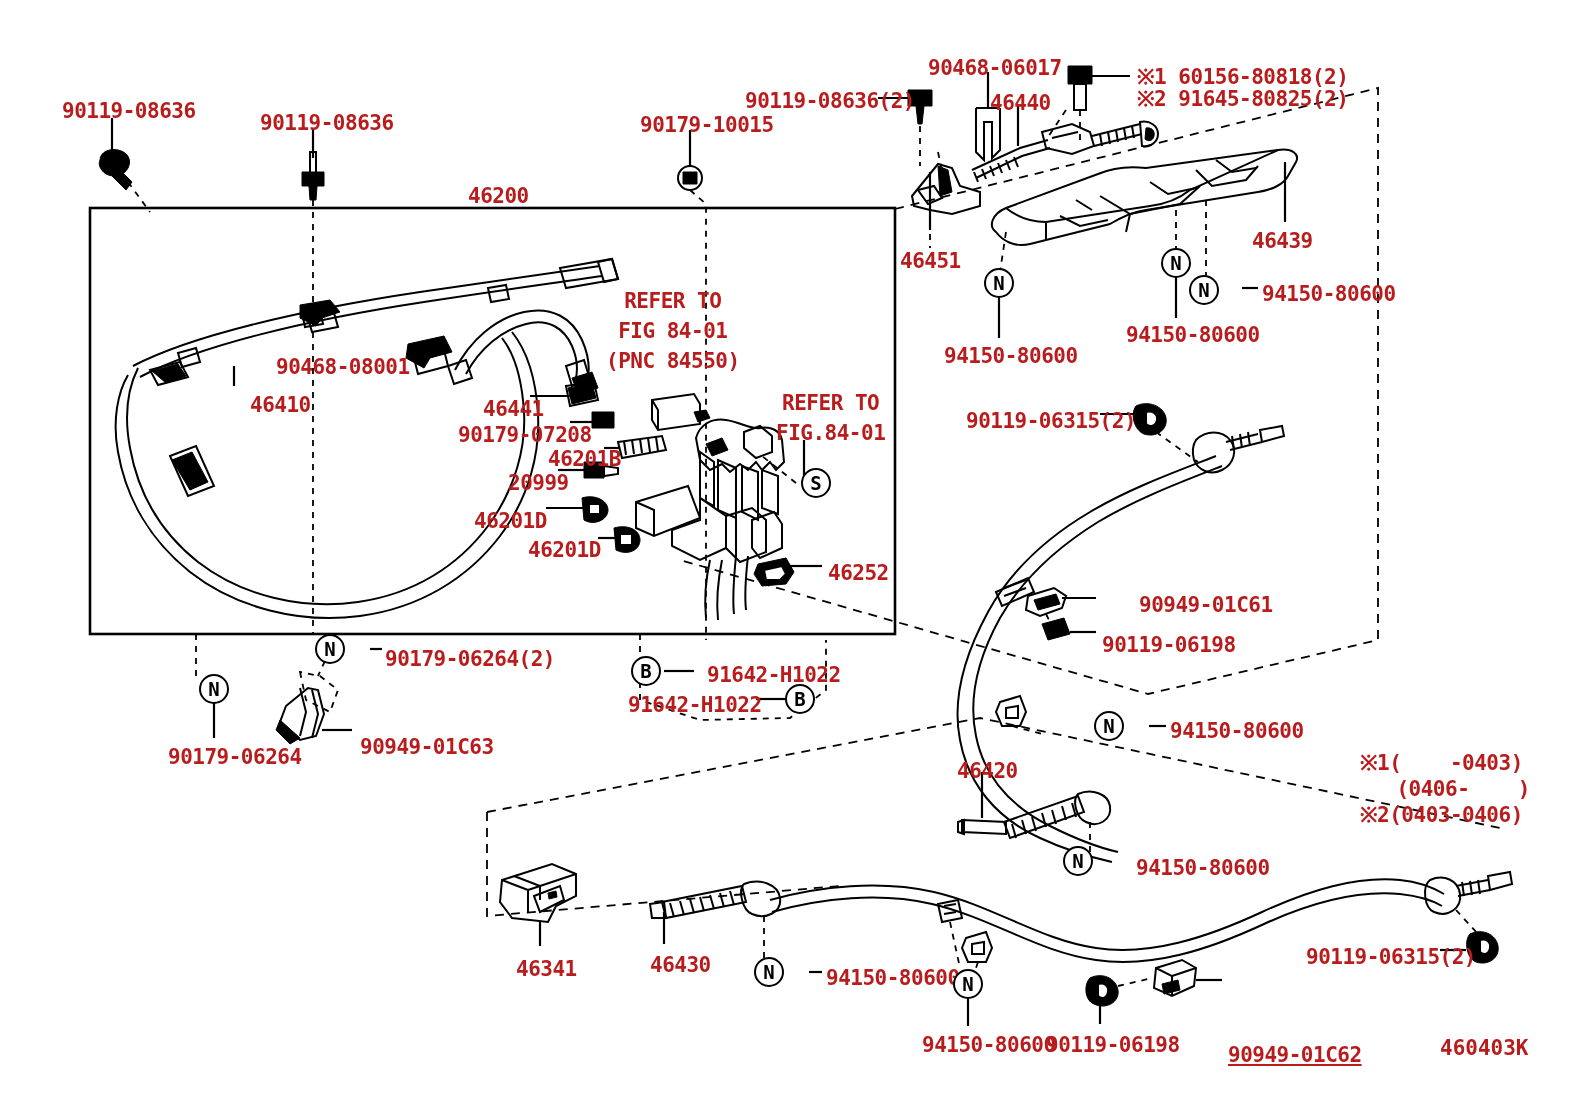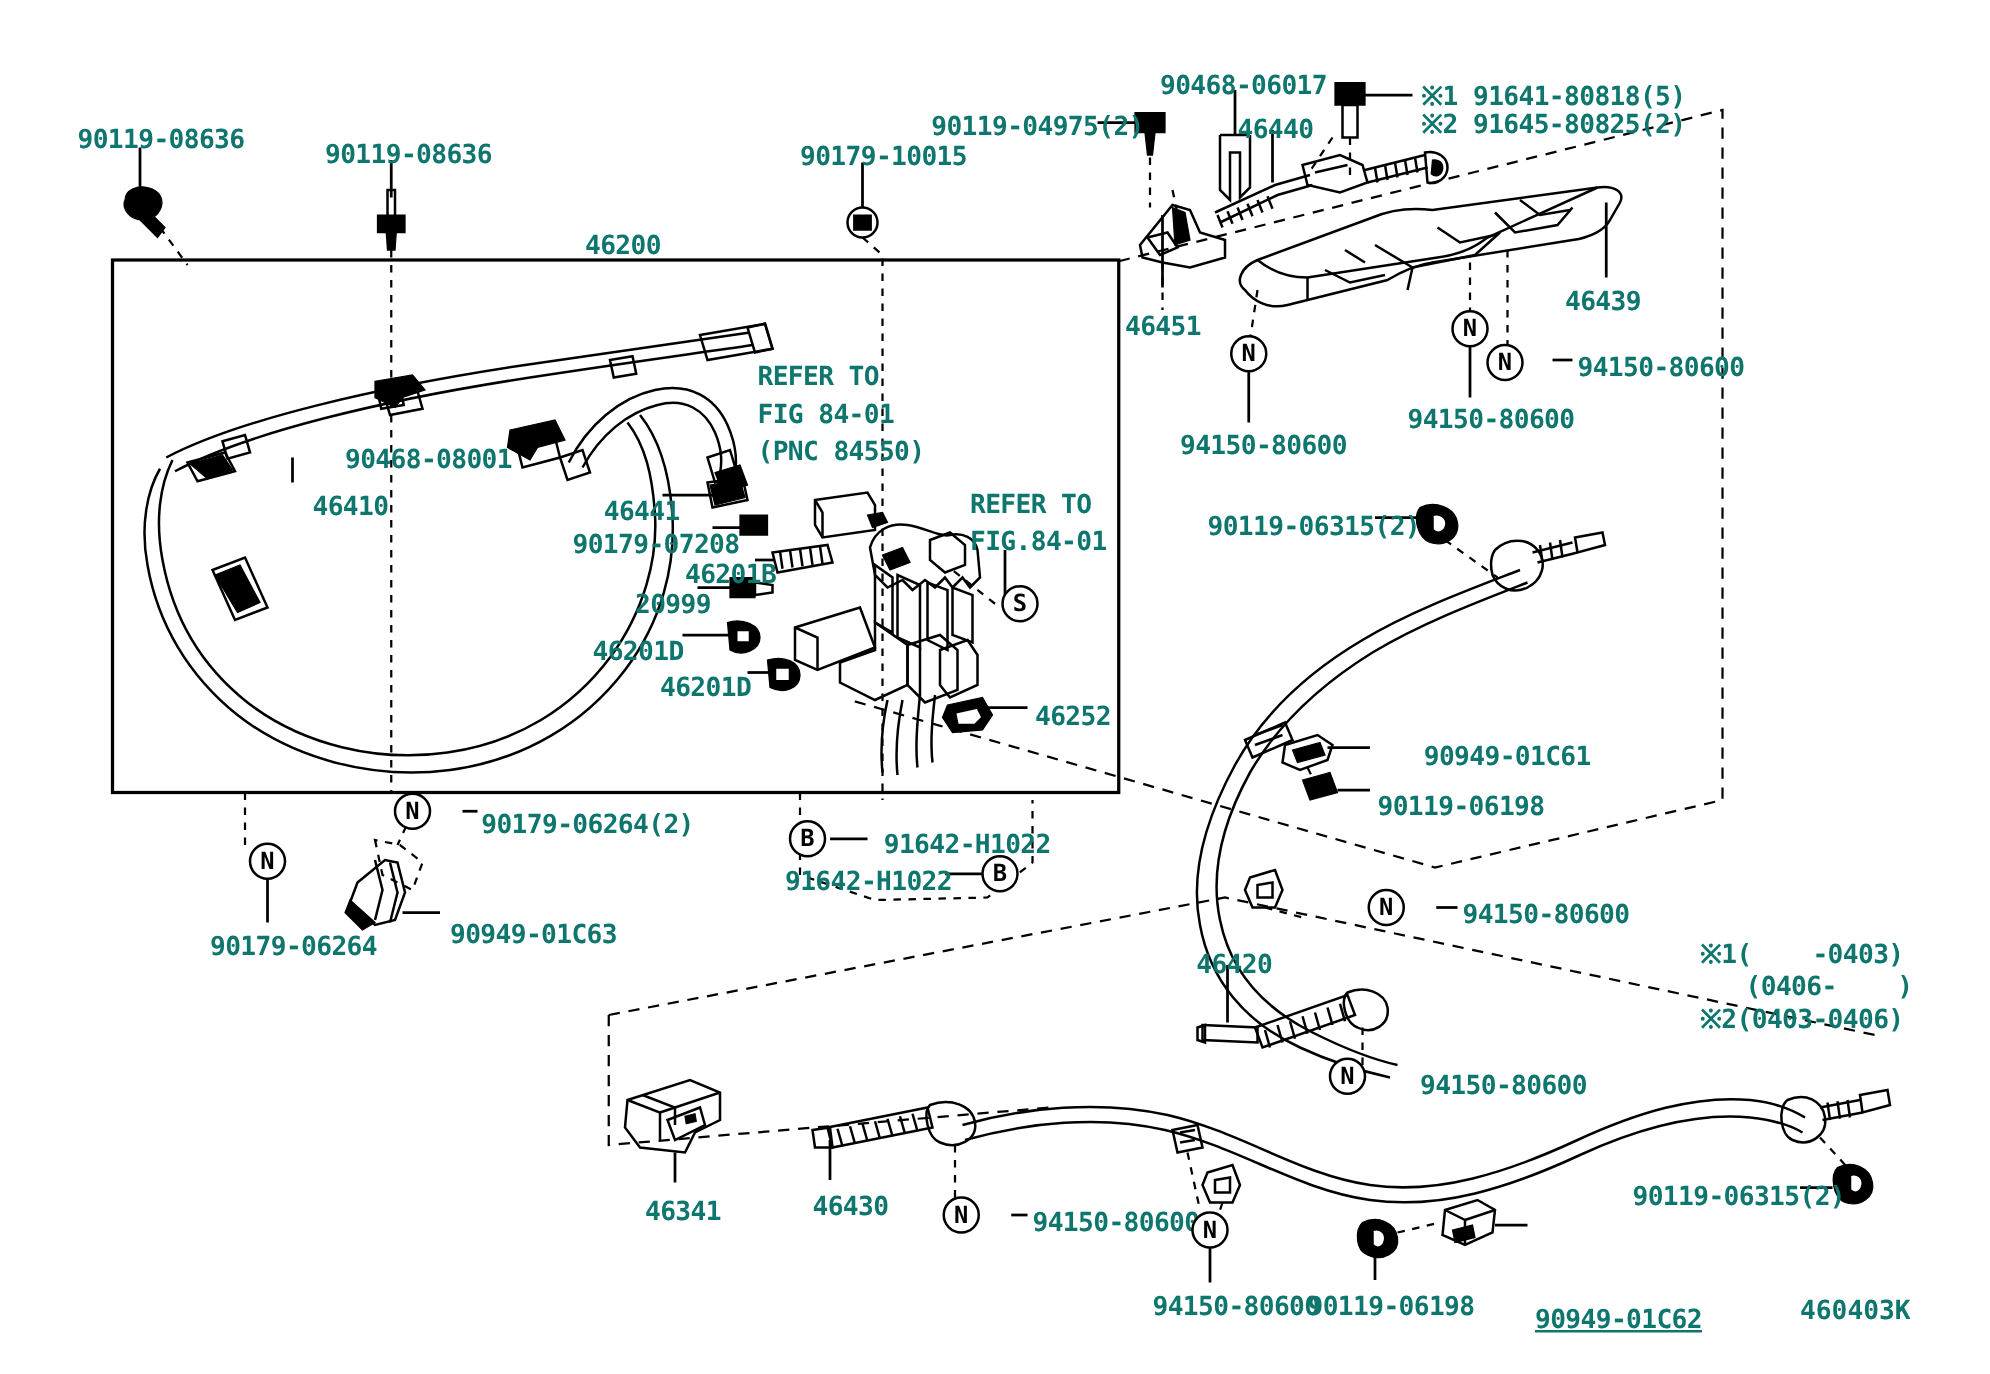--- a/index.html
+++ b/index.html
@@ -19,24 +19,25 @@
     position: absolute;
     left: 0; top: 0;
     width: 1592px;
     height: 1099px;
   }
   .lbl {
     position: absolute;
     font-family: "DejaVu Sans Mono", "Liberation Mono", monospace;
     font-size: 21px;
     font-weight: bold;
-    color: #0f766e;
+    color: #b91c1c;
     letter-spacing: -0.5px;
     white-space: pre;
     line-height: 26px;
+    text-align: center;
   }
   .lbl.multi { line-height: 30px; }
   .lbl.dwg { font-size: 21px; letter-spacing: 0px; }
 </style>
 </head>
 <body>
 
 <div id="sheet">
 
   <svg id="art" viewBox="0 0 1592 1099">
@@ -439,24 +440,24 @@
       <path class="ld" d="M790 566 L822 566"></path>
       <path class="ld" d="M234 366 L234 386"></path>
       <path class="ld" d="M1285 228 L1285 228"></path>
     </g>
   </svg>
 
   <div id="labels">
       <div class="lbl" style="left: 62px; top: 98px;">90119-08636</div>
       <div class="lbl" style="left: 260px; top: 110px;">90119-08636</div>
       <div class="lbl" style="left: 640px; top: 112px;">90179-10015</div>
-      <div class="lbl" style="left: 745px; top: 88px;">90119-04975(2)</div>
+      <div class="lbl" style="left: 745px; top: 88px;">90119-08636(2)</div>
       <div class="lbl" style="left: 928px; top: 55px;">90468-06017</div>
       <div class="lbl" style="left: 990px; top: 90px;">46440</div>
-      <div class="lbl" style="left: 1137px; top: 64px;">※1 91641-80818(5)</div>
+      <div class="lbl" style="left: 1137px; top: 64px;">※1 60156-80818(2)</div>
       <div class="lbl" style="left: 1137px; top: 86px;">※2 91645-80825(2)</div>
       <div class="lbl" style="left: 468px; top: 183px;">46200</div>
       <div class="lbl" style="left: 1252px; top: 228px;">46439</div>
       <div class="lbl" style="left: 900px; top: 248px;">46451</div>
       <div class="lbl" style="left: 1262px; top: 281px;">94150-80600</div>
       <div class="lbl" style="left: 1126px; top: 322px;">94150-80600</div>
       <div class="lbl" style="left: 944px; top: 343px;">94150-80600</div>
       <div class="lbl" style="left: 276px; top: 354px;">90468-08001</div>
       <div class="lbl" style="left: 202px; top: 392px; margin-left: 48px;">46410</div>
       <div class="lbl" style="left: 483px; top: 396px;">46441</div>

